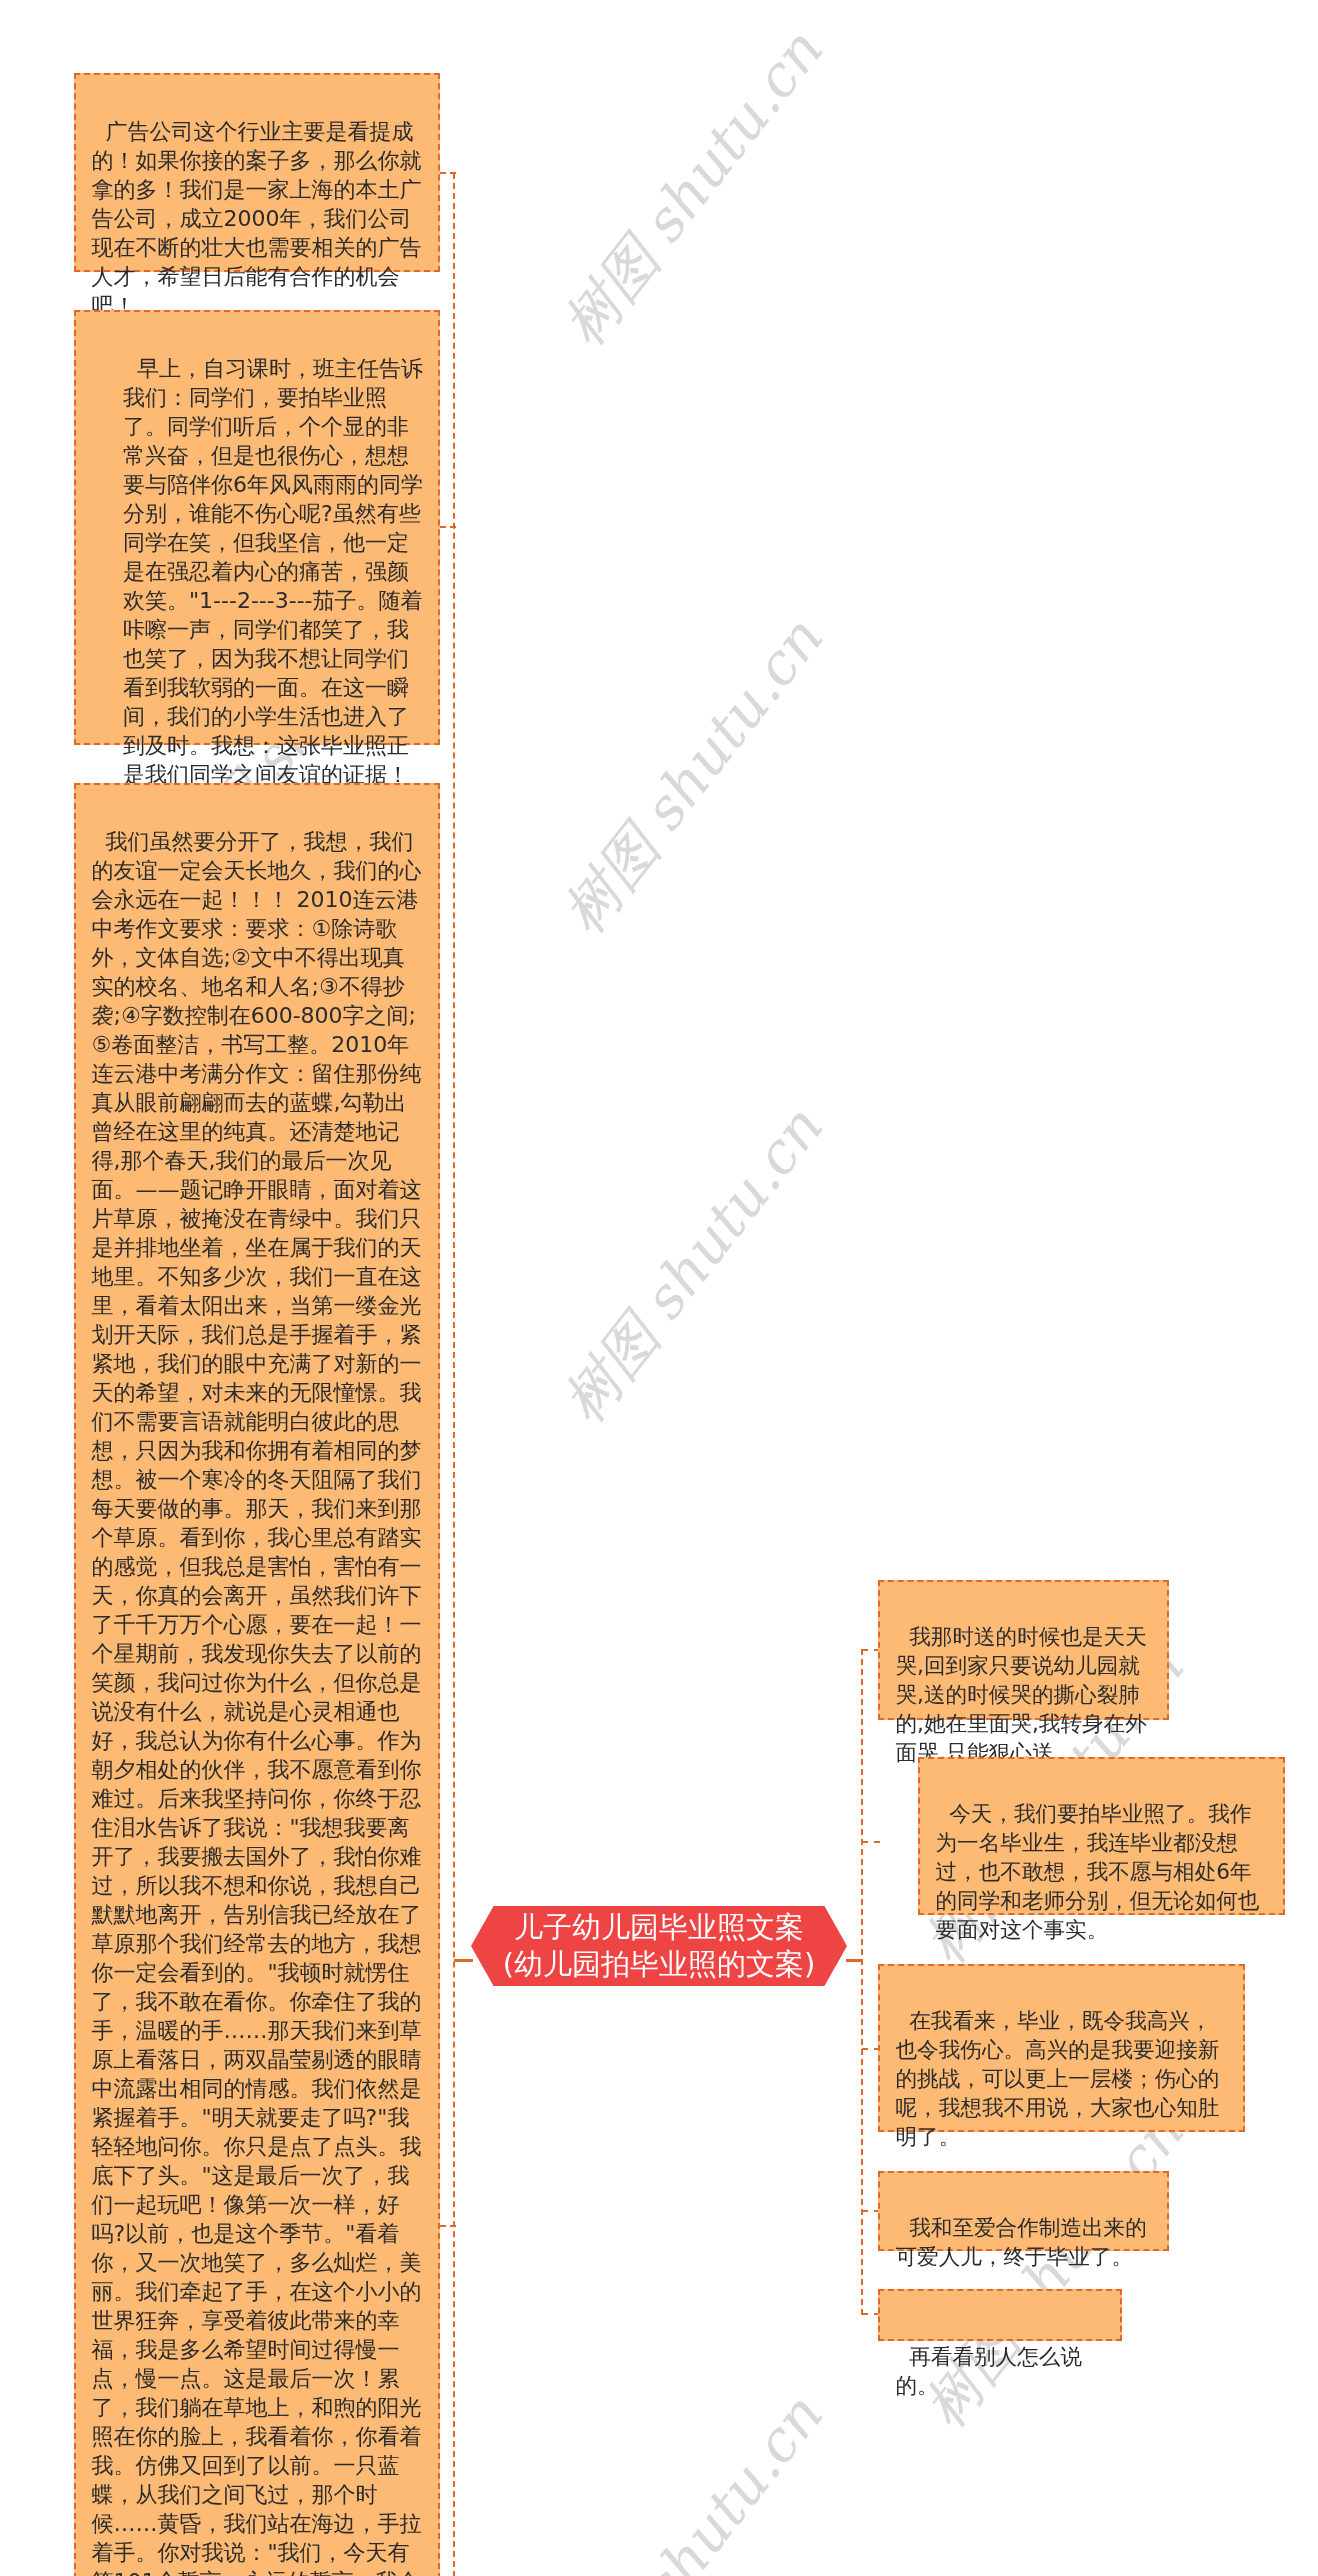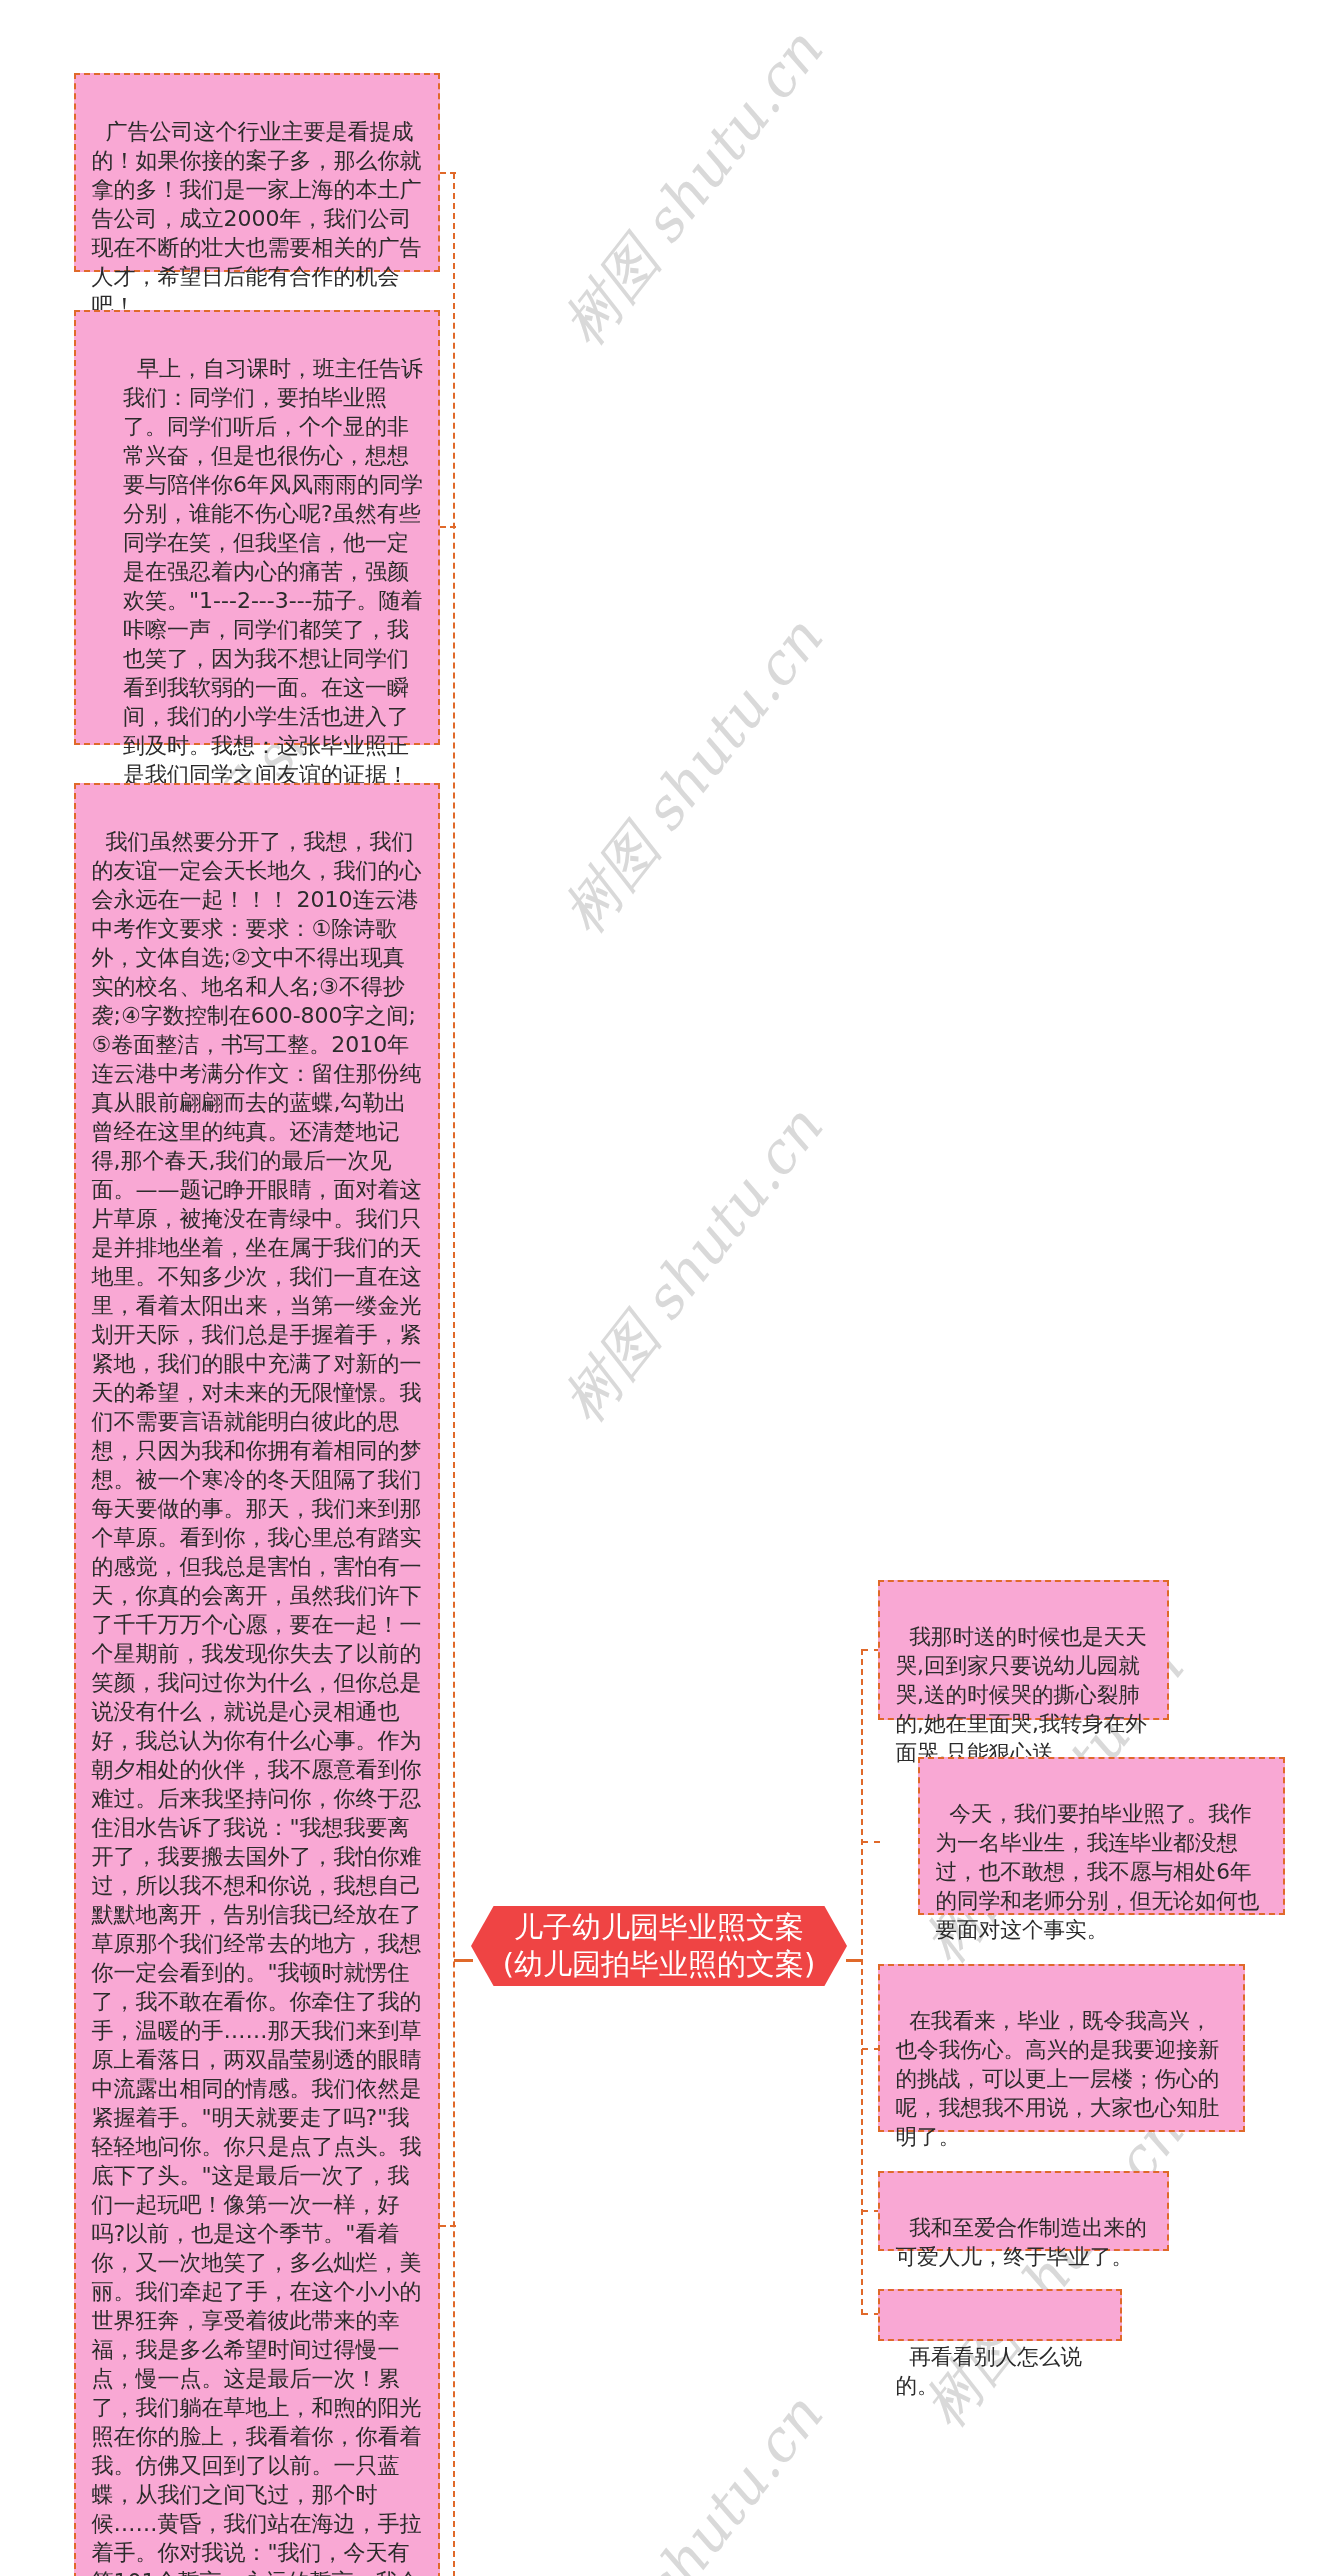--- a/index.html
+++ b/index.html
@@ -1,20 +1,20 @@
 <!DOCTYPE html>
 <html style="font-size:8.2px"><head>
 <meta charset="utf-8">
 <style>
   html, body { margin: 0; padding: 0; background: #ffffff; }
   body { width: 1319px; height: 3861px; position: relative; overflow: hidden;
          font-family: "DejaVu Sans", "Liberation Sans", sans-serif; }
   .node {
     position: absolute; box-sizing: border-box;
-    background: #f9a8d4;
+    background: #fdba74;
     border: 2.1px dashed #e0692a;
     color: #2b2b2b;
     font-size: 22px; line-height: 29px;
     padding: 13.4px 12.4px 13.4px 15.5px;
     word-break: break-all;
     white-space: pre-wrap;
   }
   .node.right { font-size: 21.6px; line-height: 29px; padding: 11.3px 13.4px 11.3px 15.5px; }
   .center {
     position: absolute; box-sizing: border-box;

